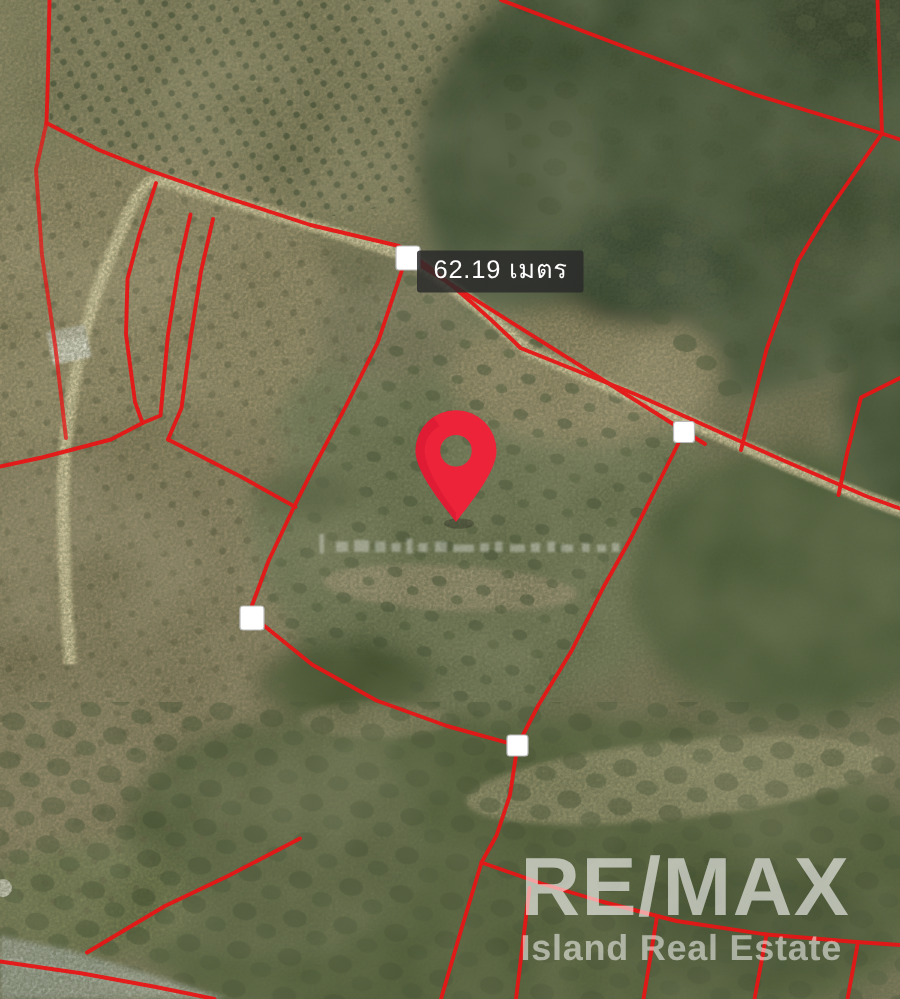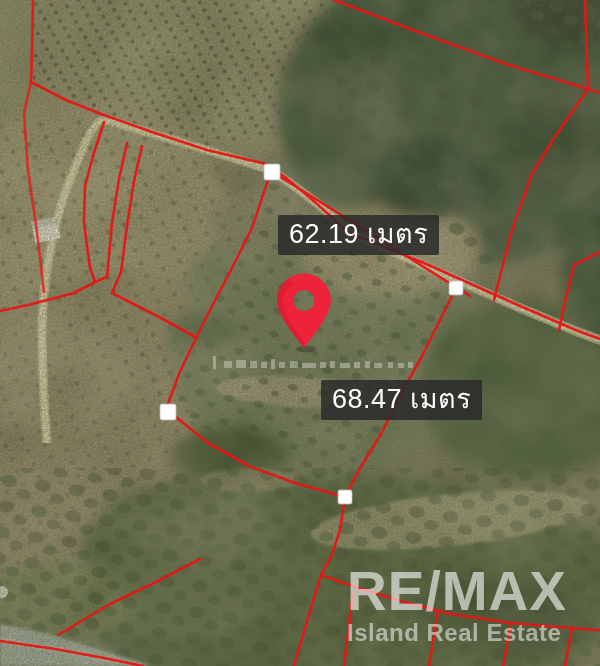--- a/index.html
+++ b/index.html
@@ -1,21 +1,21 @@
 <!DOCTYPE html>
 <html><head>
 <meta charset="utf-8">
 <style>
   html,body{margin:0;padding:0;background:#222;}
   .stage{position:relative;width:600px;height:666px;overflow:hidden;
          font-family:"Liberation Sans",sans-serif;background:#6f6b4d;}
   .stage svg.base{position:absolute;left:0;top:0;z-index:1;}
   .mlabel{position:absolute;z-index:2;background:rgba(42,42,42,.85);color:#fff;
-          font-size:27px;line-height:1.2;padding:3px 11px 5px;border-radius:2px;
-          white-space:nowrap;letter-spacing:.5px;margin-top:48px;}
+          font-size:17px;line-height:1.2;padding:3px 11px 5px;border-radius:2px;
+          white-space:nowrap;letter-spacing:.5px;}
   #marks-layer{position:absolute;left:0;top:0;z-index:3;pointer-events:none;}
   .watermark{position:absolute;left:347px;top:564px;z-index:4;color:#fff;}
   .wm-brand{font-weight:bold;font-size:55px;line-height:1;letter-spacing:1px;
             color:rgba(255,255,255,.60);}
   .wm-tagline{font-weight:bold;font-size:24px;line-height:1.05;margin-top:1px;
             letter-spacing:.5px;color:rgba(255,255,255,.52);}
 </style>
 </head>
 <body>
 
@@ -173,21 +173,20 @@
       <ellipse cx="306" cy="349" rx="10" ry="3.5" fill="#000" opacity=".25"></ellipse>
       <path fill-rule="evenodd" fill="#ec2339" d="M304,348 C299,341 277,316 277,300.5 A27,27 0 1,1 331,300.5
                C331,316 309,341 304,348 Z
                M304,311 A10.5,10.5 0 1,0 304,290 A10.5,10.5 0 1,0 304,311 Z"></path>
       <path fill="#c91128" opacity=".35" d="M304,348 C299,341 277,316 277,300.5 A27,27 0 0,1 289,278 L293,284
                A20,20 0 0,0 283,300 C283,313 298,334 304,342 Z"></path>
     </g>
   </svg>
 
   <div class="mlabel" style="left:278px;top:167px">62.19 เมตร</div>
-  <div class="mlabel" style="left:321px;top:332px">68.47 เมตร</div>
 
   <svg id="marks-layer" width="600" height="666" viewBox="0 0 600 666">
     <g fill="#ffffff" opacity=".32" filter="url(#b05)">
       <rect x="213" y="356" width="3" height="13"></rect>
       <rect x="224" y="361" width="8" height="7"></rect>
       <rect x="236" y="360" width="10" height="8"></rect>
       <rect x="250" y="361" width="7" height="7"></rect>
       <rect x="261" y="362" width="6" height="6"></rect>
       <rect x="271" y="359" width="4" height="10"></rect>
       <rect x="279" y="362" width="6" height="6"></rect>

